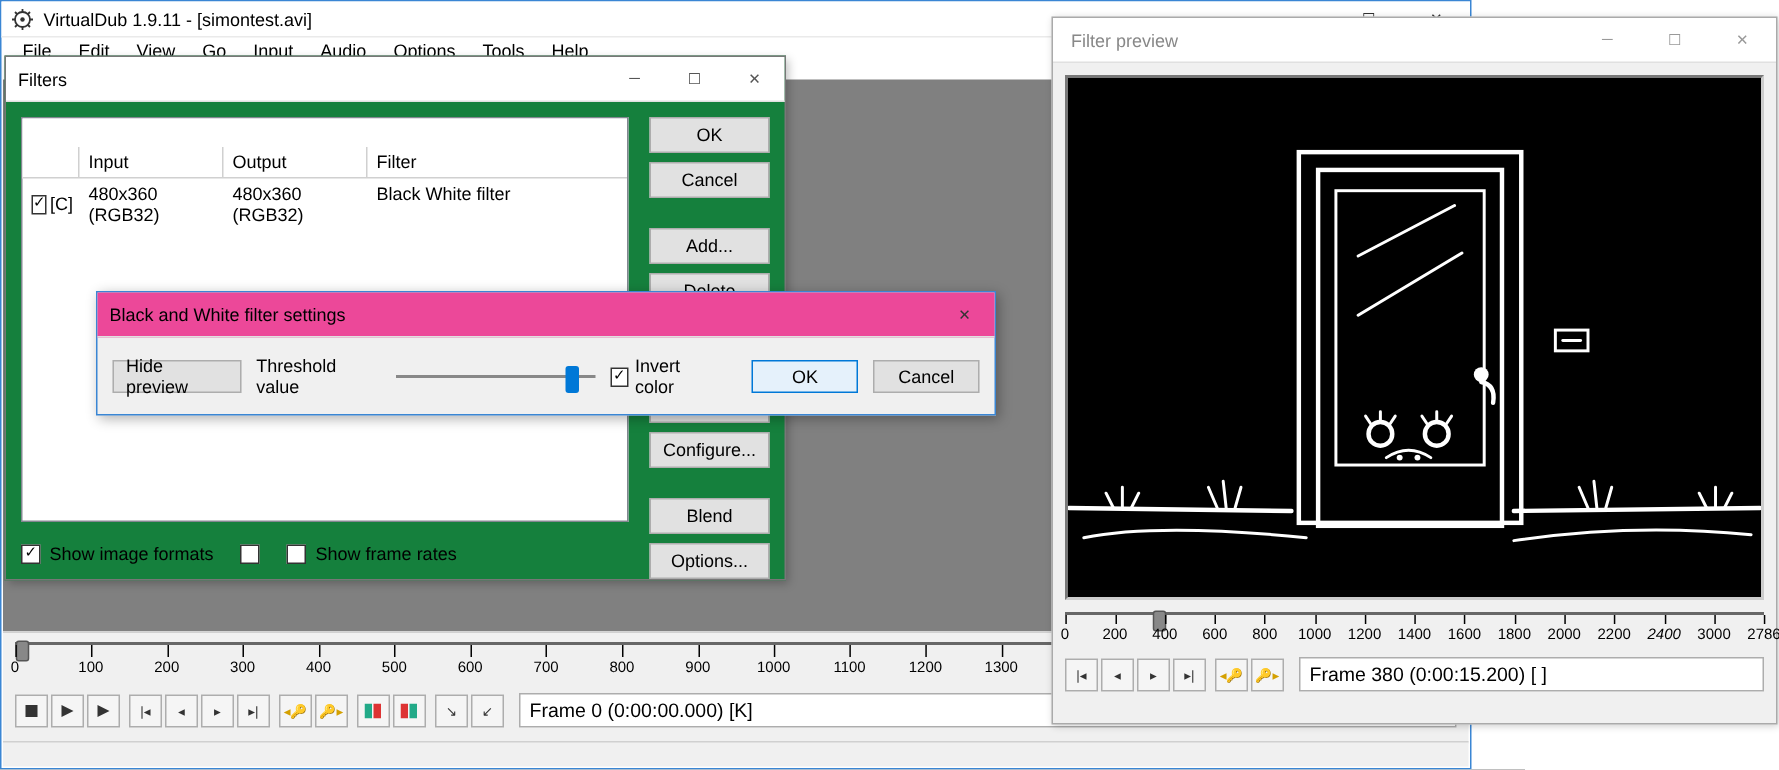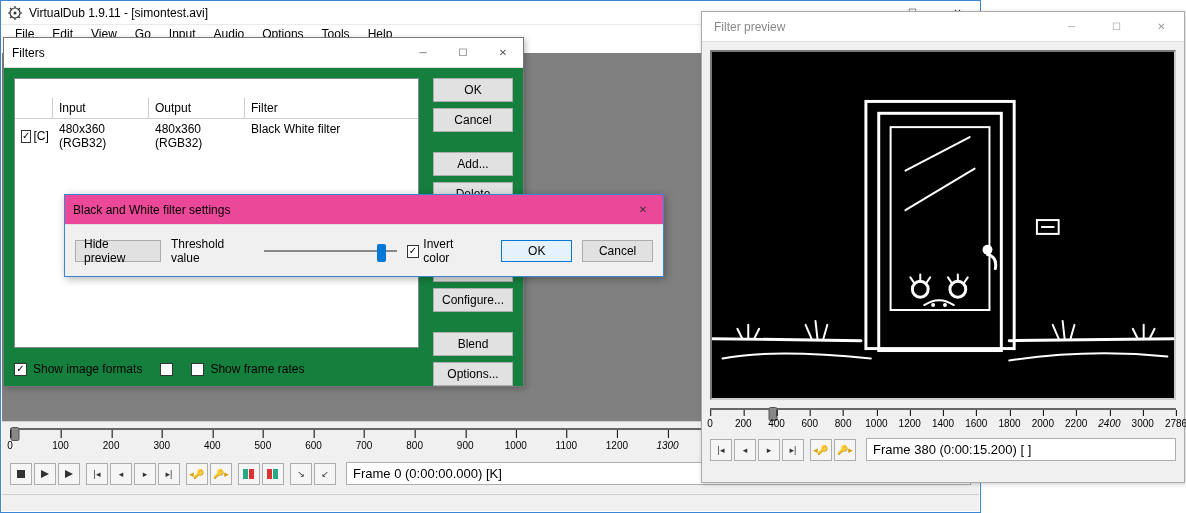--- a/index.html
+++ b/index.html
@@ -379,21 +379,21 @@
         <div class="tick" style="left: 15.7895%;">300</div>
         <div class="tick" style="left: 21.0526%;">400</div>
         <div class="tick" style="left: 26.3158%;">500</div>
         <div class="tick" style="left: 31.5789%;">600</div>
         <div class="tick" style="left: 36.8421%;">700</div>
         <div class="tick" style="left: 42.1053%;">800</div>
         <div class="tick" style="left: 47.3684%;">900</div>
         <div class="tick" style="left: 52.6316%;">1000</div>
         <div class="tick" style="left: 57.8947%;">1100</div>
         <div class="tick" style="left: 63.1579%;">1200</div>
-        <div class="tick" style="left: 68.4211%; font-style: italic;">1300</div>
+        <div class="tick" style="left: 68.4211%;">1300</div>
         <div class="tick" style="left: 73.6842%;">1400</div>
         <div class="tick" style="left: 78.9474%;">1500</div>
         <div class="tick" style="left: 84.2105%;">1600</div>
         <div class="tick" style="left: 89.4737%;">1700</div>
         <div class="tick" style="left: 94.7368%;">1800</div>
         <div class="tick" style="left: 100%;">1900</div>
       </div>
     <div class="ctrl-row">
       <div class="tbtn">
           <svg width="10" height="10">

